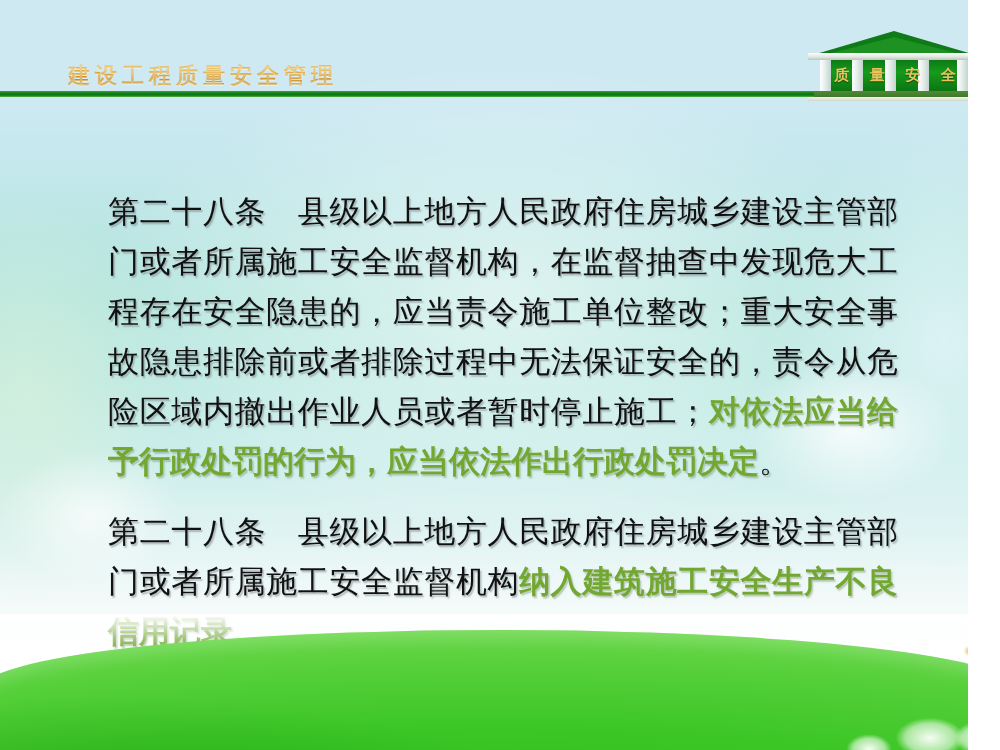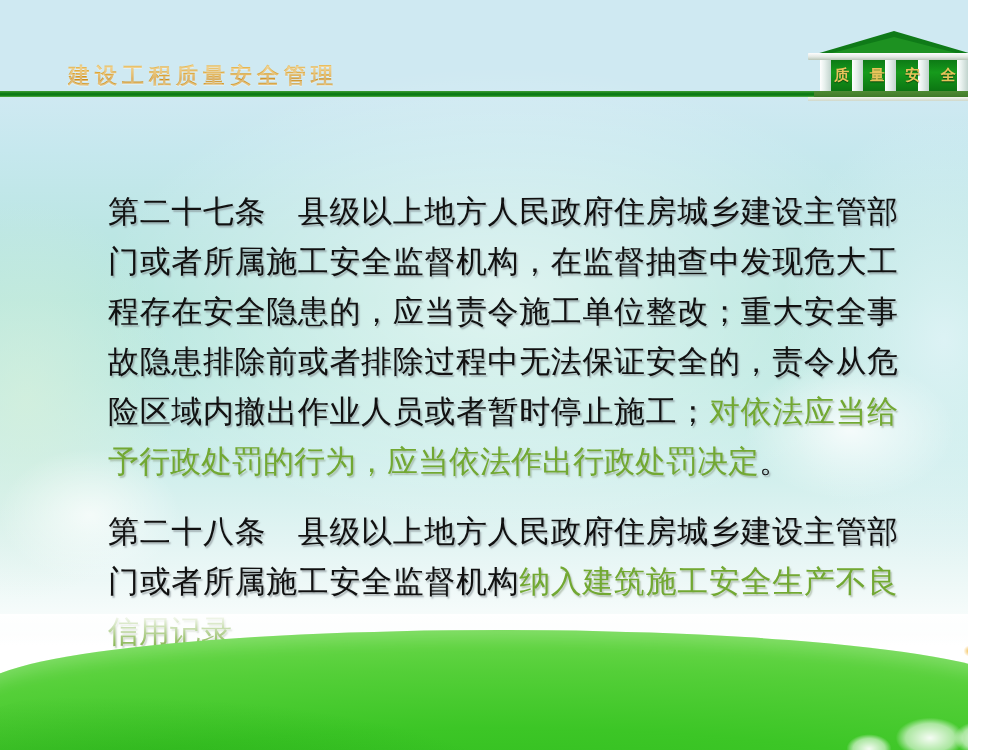--- a/index.html
+++ b/index.html
@@ -172,21 +172,21 @@
     line-height: 50px;
     color: #111111;
     text-align: justify;
     text-justify: inter-ideograph;
     text-shadow: 1.5px 2px 1.5px rgba(120,130,135,0.55);
     margin: 0;
   }
   .para + .para { margin-top: 20px; }
   .hl {
     color: #72a832;
-    font-weight: normal;
+    font-weight: bold;
     text-shadow: 1.5px 2px 1.5px rgba(130,150,120,0.5);
     margin-top: 27px;
   }
 
   
   .grass {
     position: absolute;
     left: -20px;
     bottom: -10px;
     width: 1040px;
@@ -256,21 +256,21 @@
     <div class="logo-text">
       <span>质</span>
       <span>量</span>
       <span>安</span>
       <span>全</span>
     </div>
   </div>
 
   <div class="content">
     <p class="para">
-      <span>第二十七条　县级以上地方人民政府住房城乡建设主管部门或者所属施工安全监督机构，在监督抽查中发现危大工程存在安全隐患的，应当责令施工单位整改；重大安全事故隐患排除前或者排除过程中无法保证安全的，责令从危险区域内撤出作业人员或者暂时停止施工；</span><span class="hl">对依法应当给予行政处罚的行为，应当依法作出行政处罚决定</span><span>。</span>
+      <span>第二十八条　县级以上地方人民政府住房城乡建设主管部门或者所属施工安全监督机构，在监督抽查中发现危大工程存在安全隐患的，应当责令施工单位整改；重大安全事故隐患排除前或者排除过程中无法保证安全的，责令从危险区域内撤出作业人员或者暂时停止施工；</span><span class="hl">对依法应当给予行政处罚的行为，应当依法作出行政处罚决定</span><span>。</span>
     </p>
     <p class="para">
       <span>第二十八条　县级以上地方人民政府住房城乡建设主管部门或者所属施工安全监督机构</span><span class="hl">纳入建筑施工安全生产不良信用记录</span><span>。</span>
     </p>
   </div>
 
   <div class="grass-haze"></div>
   <div class="grass">
     <div class="grass-fold"></div>
   </div>

